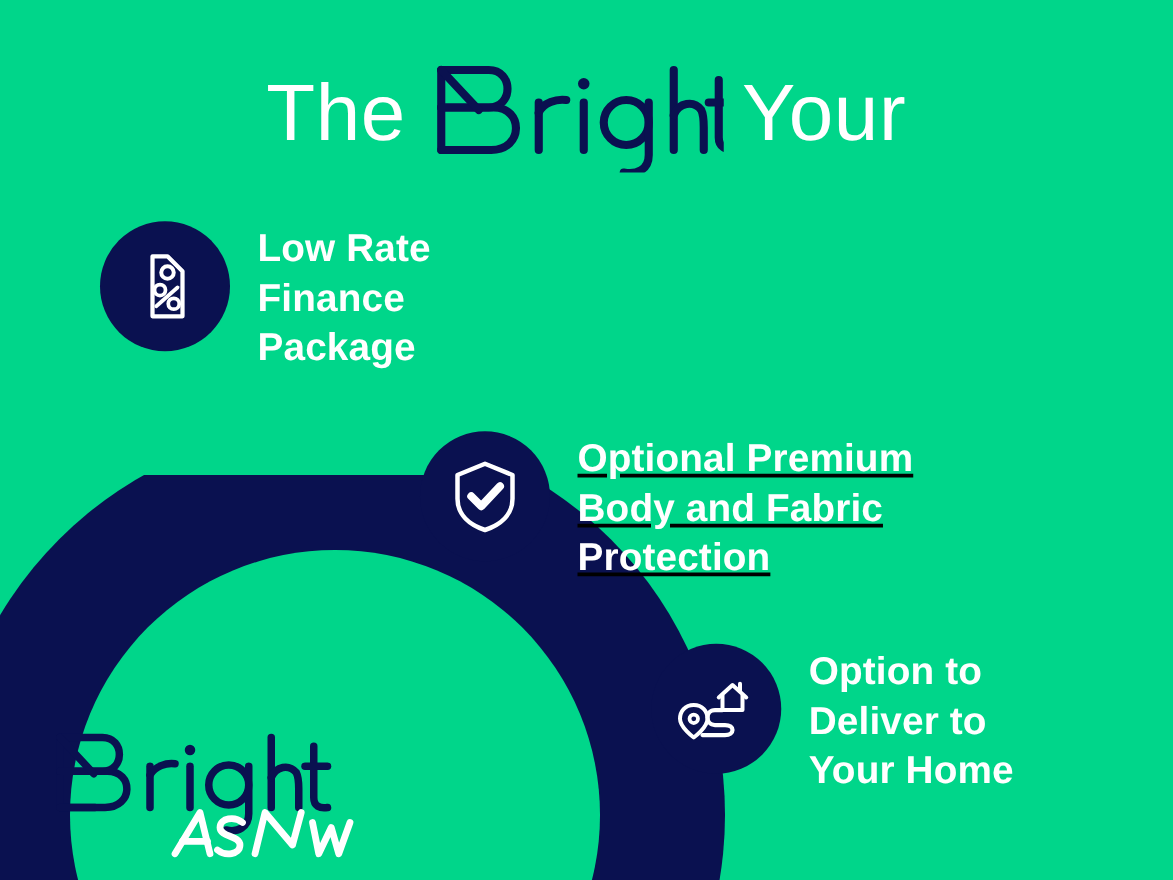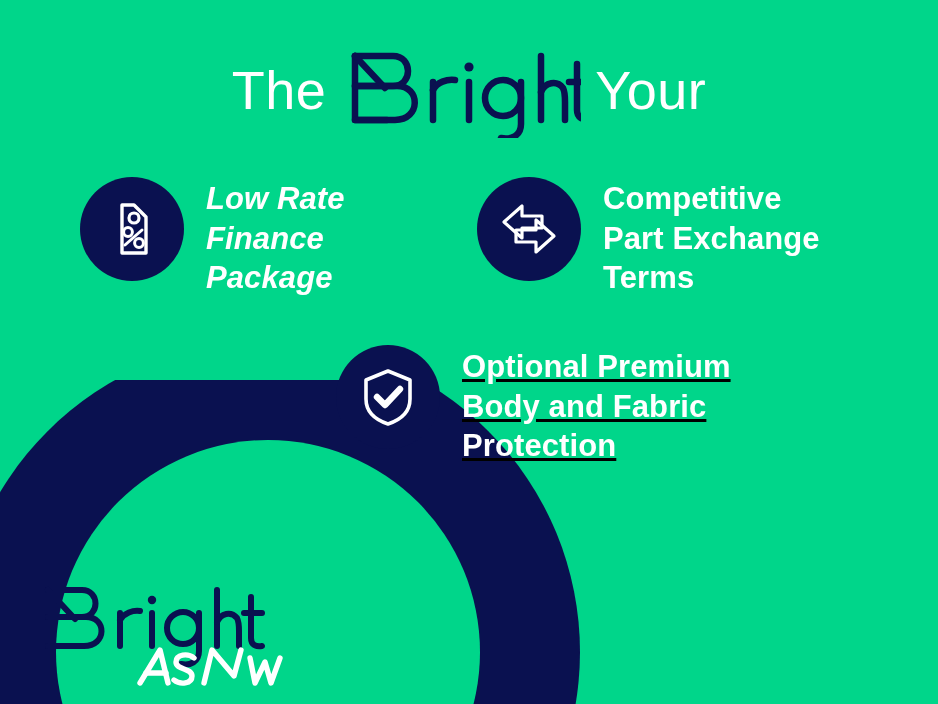--- a/index.html
+++ b/index.html
@@ -27,21 +27,21 @@
   .headline {
     position: absolute;
     top: 40px;
     left: 0;
     width: 938px;
     text-align: center;
     white-space: nowrap;
     line-height: 1;
   }
   .headline-word {
-    font-size: 54px;
+    font-size: 64px;
     font-weight: 300;
     color: #ffffff;
     letter-spacing: 0.5px;
     vertical-align: middle;
   }
   .headline-logomark {
     display: inline-block;
     vertical-align: middle;
     margin: 0 10px;
     position: relative;
@@ -70,21 +70,21 @@
     color: #ffffff;
     font-size: 31px;
     font-weight: bold;
     line-height: 1.28;
     margin-left: 22px;
     padding-top: 2px;
     white-space: pre-line;
     letter-spacing: 0.1px;
   }
 
-  .f1 { left: 80px;  top: 177px; font-style: italic; }
+  .f1 { left: 80px;  top: 177px; }
   .f2 { left: 477px; top: 177px; }
   .f3 { left: 336px; top: 345px; text-decoration: underline; }
   .f4 { left: 521px; top: 515px; }
 
   
   .brand-logo {
     position: absolute;
     left: 38px;
     top: 580px;
     z-index: 4;
@@ -144,44 +144,51 @@
         <circle cx="24" cy="33" r="4.4" fill="none" stroke="#ffffff" stroke-width="3"></circle>
         <circle cx="35" cy="44" r="4.4" fill="none" stroke="#ffffff" stroke-width="3"></circle>
         <line x1="38" y1="31" x2="21" y2="46" stroke="#ffffff" stroke-width="3" stroke-linecap="round"></line>
       </svg>
     </div>
     <div class="feature-text">Low Rate
 Finance
 Package</div>
   </div>
 
-  <div class="feature f2">
-    <div class="feature-icon">
-      <svg width="62" height="58" viewBox="0 0 62 58" aria-hidden="true">
-        <path d="M24 6 L24 16 L44 16 L44 28 L24 28 L24 38 L6 22 Z" fill="none" stroke="#ffffff" stroke-width="3.2" stroke-linejoin="round"></path>
-        <path d="M38 20 L38 30 L18 30 L18 42 L38 42 L38 52 L56 36 Z" fill="none" stroke="#ffffff" stroke-width="3.2" stroke-linejoin="round"></path>
-      </svg>
-    </div>
-    <div class="feature-text">Competitive
-Part Exchange
-Terms</div>
-  </div>
 
   <div class="feature f3">
     <div class="feature-icon">
       <svg width="56" height="62" viewBox="0 0 56 62" aria-hidden="true">
         <path d="M28 5 L50 14 L50 33 C50 46 40 54 28 58 C16 54 6 46 6 33 L6 14 Z" fill="none" stroke="#ffffff" stroke-width="3.6" stroke-linejoin="round"></path>
         <path d="M17 31 L25 39 L40 23" fill="none" stroke="#ffffff" stroke-width="6.4" stroke-linecap="round" stroke-linejoin="round"></path>
       </svg>
     </div>
     <div class="feature-text">Optional Premium
 Body and Fabric
 Protection</div>
   </div>
 
+  <div class="feature f4">
+    <div class="feature-icon">
+      <svg width="62" height="58" viewBox="0 0 62 58" aria-hidden="true">
+
+        <path d="M33 20 L44 10 L55 20" fill="none" stroke="#ffffff" stroke-width="3.2" stroke-linejoin="round" stroke-linecap="round"></path>
+        <path d="M36 18 L36 30 L52 30 L52 18" fill="none" stroke="#ffffff" stroke-width="3.2" stroke-linejoin="round"></path>
+        <line x1="50" y1="9" x2="50" y2="15" stroke="#ffffff" stroke-width="3.2" stroke-linecap="round"></line>
+
+        <path d="M36 30 L30 30 C22 30 22 42 30 42 L38 42 C46 42 46 50 38 50 L20 50" fill="none" stroke="#ffffff" stroke-width="3.4" stroke-linecap="round" stroke-linejoin="round"></path>
+
+        <path d="M13 26 C20 26 24 31 24 37 C24 44 13 52 13 52 C13 52 2 44 2 37 C2 31 6 26 13 26 Z" fill="none" stroke="#ffffff" stroke-width="3.2" stroke-linejoin="round"></path>
+        <circle cx="13" cy="37" r="3.4" fill="none" stroke="#ffffff" stroke-width="3"></circle>
+      </svg>
+    </div>
+    <div class="feature-text">Option to
+Deliver to
+Your Home</div>
+  </div>
 
   <div class="brand-logo">
     <svg width="260" height="110" viewBox="0 0 260 110" aria-hidden="true">
 
       <g fill="none" stroke="#0A1150" stroke-width="6" stroke-linecap="round" stroke-linejoin="round">
         <path d="M10 10 L10 66 L38 66"></path>
         <path d="M10 10 L44 10 C62 10 62 37 44 37 L10 37"></path>
         <path d="M10 37 L48 37 C69 37 69 66 46 66 L10 66"></path>
         <path d="M10 10 L37 39"></path>
         <path d="M82 33 L82 66"></path>

